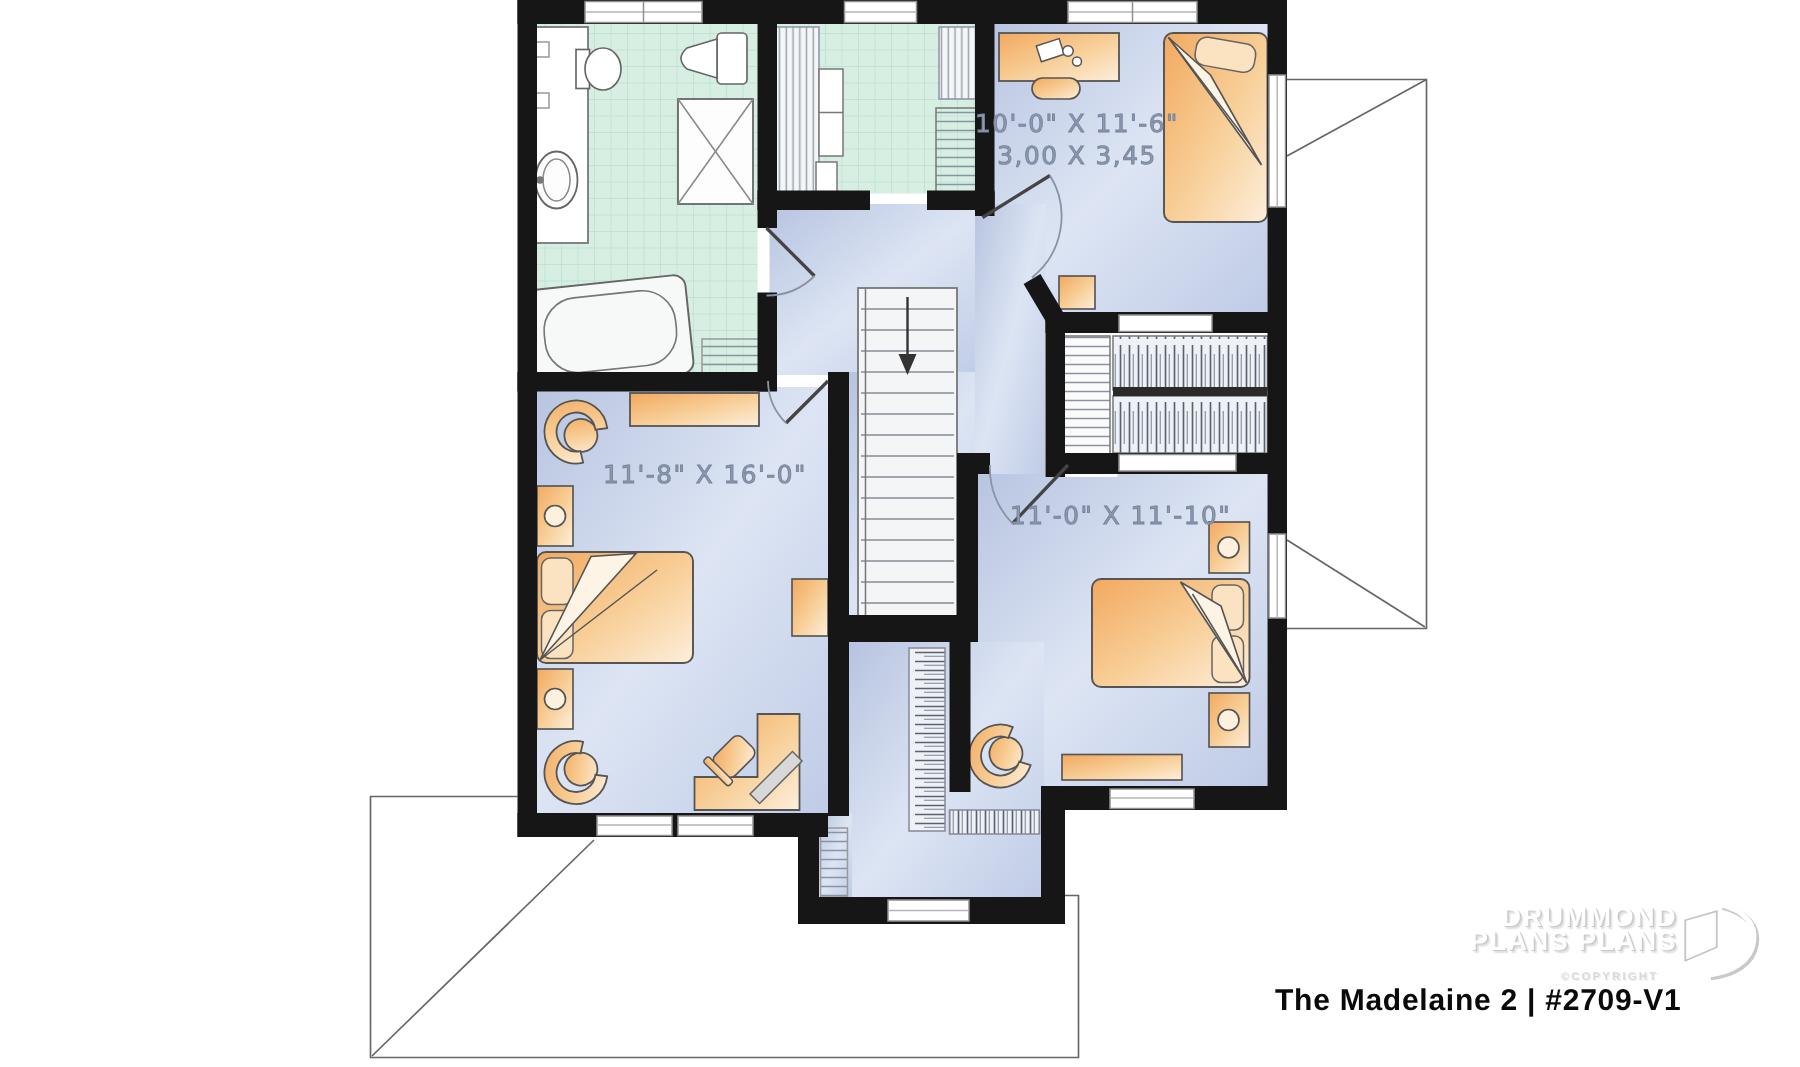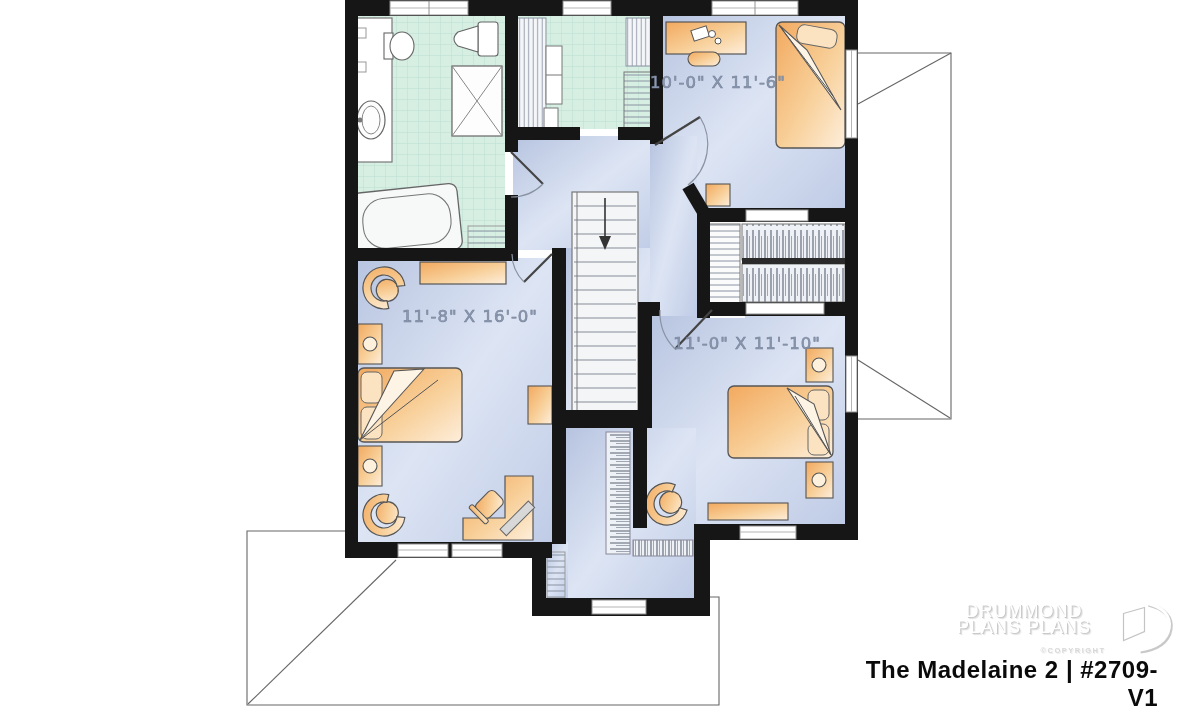--- a/index.html
+++ b/index.html
@@ -4,28 +4,28 @@
 <style>
   html,body{margin:0;padding:0;background:#ffffff;}
   .stage{position:relative;width:1200px;height:711px;background:#ffffff;overflow:hidden;
          font-family:"Liberation Sans",sans-serif;}
   svg{position:absolute;left:0;top:0;}
   .dim{position:absolute;text-align:center;
        font-family:"DejaVu Sans",sans-serif;
        font-size:16.5px;line-height:21px;letter-spacing:1px;
        color:#8d99af;-webkit-text-stroke:0.6px #76839b;}
   .dim span{display:block;}
-  .brand{position:absolute;left:930px;top:603px;width:188px;text-align:center;
-         color:#ffffff;font-weight:normal;font-size:18px;line-height:16px;letter-spacing:1px;
+  .brand{position:absolute;left:930px;top:603px;width:188px;text-align:right;
+         color:#ffffff;font-weight:bold;font-size:18px;line-height:16px;letter-spacing:1px;
          text-shadow:1px 1px 0 #c9c9c9, 2px 2px 1px #e0e0e0;}
   .copyright{position:absolute;left:1030px;top:646px;width:86px;text-align:center;
          color:#d8d8d8;font-size:7.5px;letter-spacing:1.5px;font-weight:bold;
          text-shadow:1px 1px 0 #eeeeee;}
-  .plan-title{position:absolute;left:850px;top:656px;width:308px;text-align:right;
-         color:#0a0a0a;font-weight:bold;font-size:24px;letter-spacing:0.5px;}
+  .plan-title{position:absolute;left:850px;top:656px;width:308px;
+         color:#0a0a0a;font-weight:bold;font-size:20px;letter-spacing:0.5px;}
 </style>
 </head>
 <body>
 
 <div class="stage">
 
 <svg width="1200" height="711" viewBox="0 0 1200 711">
 <defs>
   <linearGradient id="floor" x1="0" y1="0" x2="1" y2="1">
     <stop offset="0" stop-color="#b7c4e0"></stop>
@@ -319,20 +319,21 @@
 
 <g fill="none">
   <path d="M1123.5,613.5 L1144.5,607.5 L1144.5,631.5 L1123.5,640.5 Z" fill="#ffffff" stro="" stroke="#c4c4c4" stroke-width="1.2"></path>
   <path d="M1148.5,604.5 C1164.5,608.5 1172.5,617.5 1170.5,629.5 C1168.5,642.5 1156.5,649.5 1140.5,651.5" stroke="#c9c9c9" stroke-width="4"></path>
   <path d="M1147,603 C1163,607 1171,616 1169,628 C1167,641 1155,648 1139,650" stroke="#ffffff" stroke-width="3.4"></path>
 </g>
 </svg>
 
 <div class="dim" style="left:628px;top:72px;width:180px;">
   <span>10'-0" X 11'-6"</span>
+  <span>3,00 X 3,45</span>
 </div>
 <div class="dim" style="left:375px;top:306px;width:190px;">
   <span>11'-8" X 16'-0"</span>
 </div>
 <div class="dim" style="left:652px;top:333px;width:190px;">
   <span>11'-0" X 11'-10"</span>
 </div>
 
 <div class="brand">
   <span>DRUMMOND</span><br>

